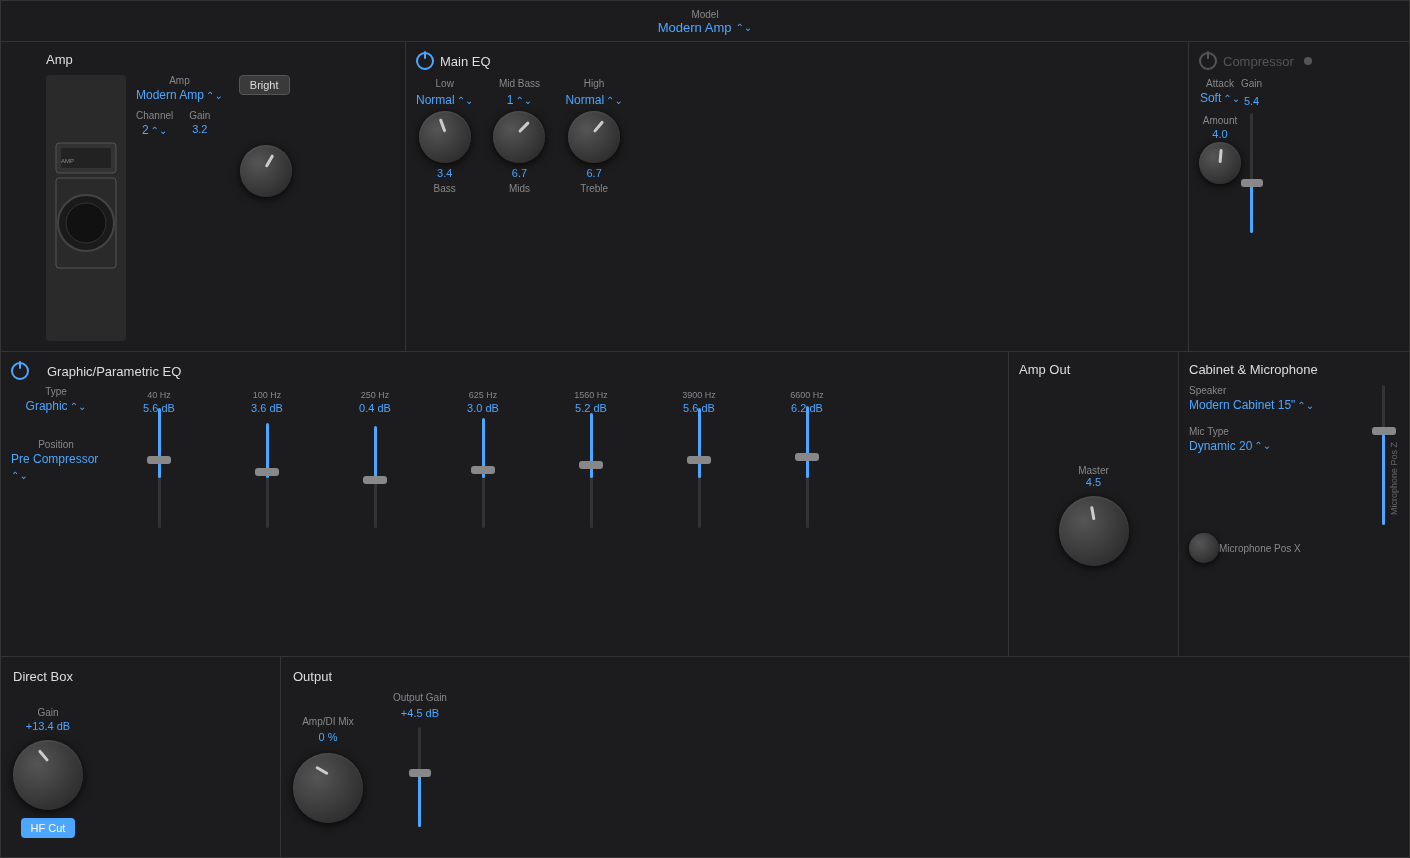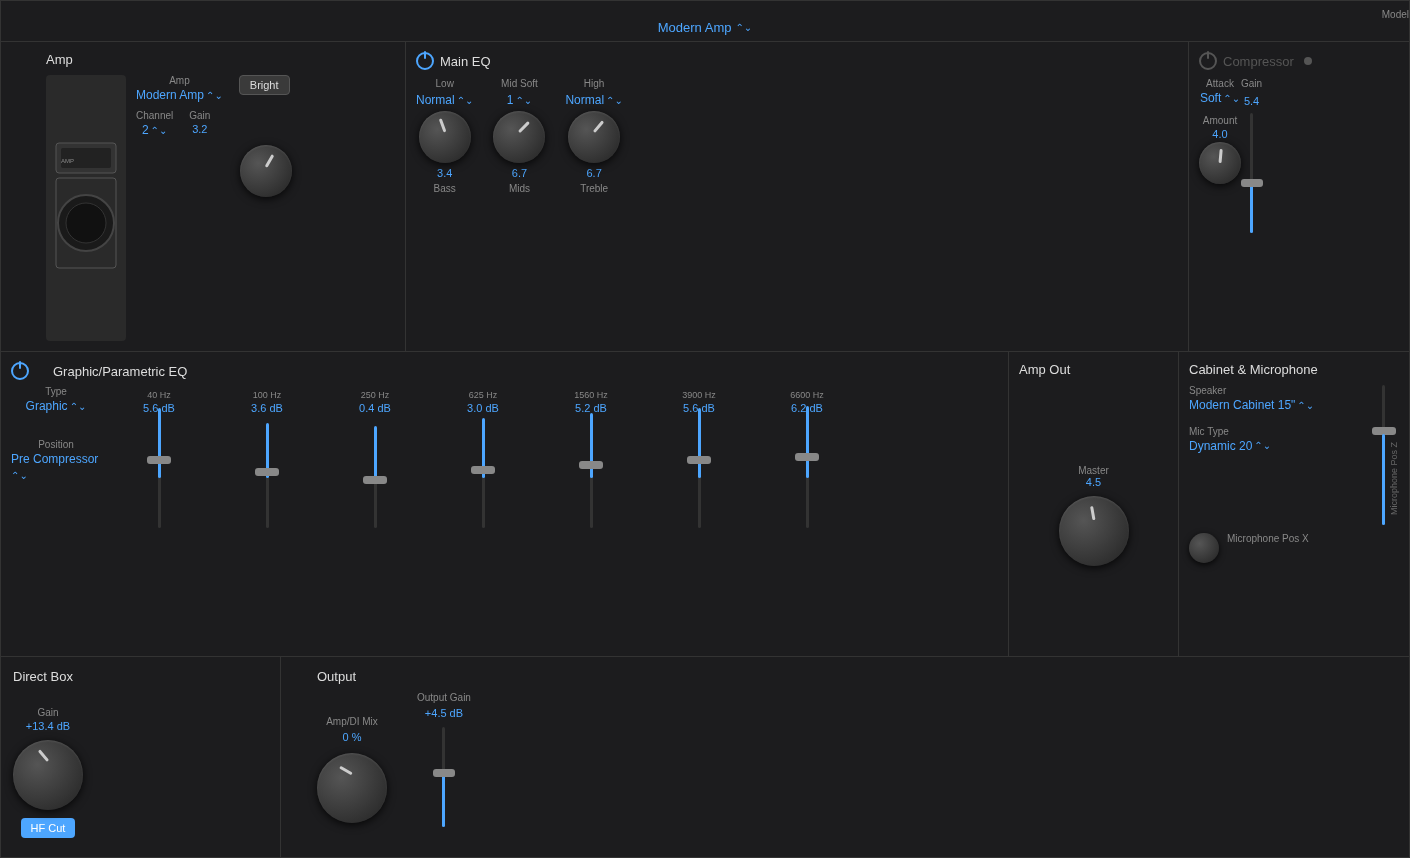--- a/index.html
+++ b/index.html
@@ -15,21 +15,21 @@
     .app-container {
       width: 1410px;
       height: 858px;
       background: #1c1c1e;
       display: flex;
       flex-direction: column;
       border: 1px solid #333;
     }
     
     .header {
-      text-align: right;
+      text-align: center;
       padding: 8px 0 6px;
       border-bottom: 1px solid #333;
       flex-shrink: 0;
     }
     .header-label {
       font-size: 10px;
       color: #888;
       display: block;
     }
     .header-model {
@@ -302,21 +302,21 @@
     .eq-graphic-section {
       flex: 1;
       border-right: 1px solid #333;
       padding: 10px;
       display: flex;
       flex-direction: column;
     }
     .eq-graphic-title {
       display: flex;
       align-items: center;
-      gap: 24px;
+      gap: 18px;
       margin-bottom: 6px;
     }
     .eq-band-col {
       display: flex;
       flex-direction: column;
       align-items: center;
       gap: 2px;
       width: 80px;
     }
     .eq-band-label {
@@ -376,37 +376,35 @@
       display: flex;
       flex-direction: column;
       position: relative;
       overflow: hidden;
     }
     .cab-left {
       flex: 1;
     }
     .mic-pos-x-row {
       display: flex;
-      align-items: flex-start;
-      gap: 8px;
+      align-items: center;
       margin-top: 8px;
     }
     .mic-pos-knob {
       width: 30px;
       height: 30px;
       border-radius: 50%;
       background: radial-gradient(circle at 35% 35%, #555, #222);
       box-shadow: 0 2px 6px rgba(0,0,0,0.8);
     }
     
     .row3 {
       display: flex;
       height: 200px;
       flex-shrink: 0;
-      gap: 24px;
     }
     .directbox-section {
       width: 280px;
       border-right: 1px solid #333;
       padding: 12px;
       display: flex;
       flex-direction: column;
     }
     .output-section {
       flex: 1;
@@ -565,21 +563,21 @@
             <div class="control-value">
               <span>Normal</span>
               <span class="chevron-ud">⌃⌄</span>
             </div>
             <div class="knob knob-pos-bass"></div>
             <span class="text-blue">3.4</span>
             <span class="control-label">Bass</span>
           </div>
 
           <div class="eq-col">
-            <span class="control-label">Mid Soft</span>
+            <span class="control-label">Mid Bass</span>
             <div class="control-value">
               <span>1</span>
               <span class="chevron-ud">⌃⌄</span>
             </div>
             <div class="knob knob-pos-mids"></div>
             <span class="text-blue">6.7</span>
             <span class="control-label">Mids</span>
           </div>
 
           <div class="eq-col">

